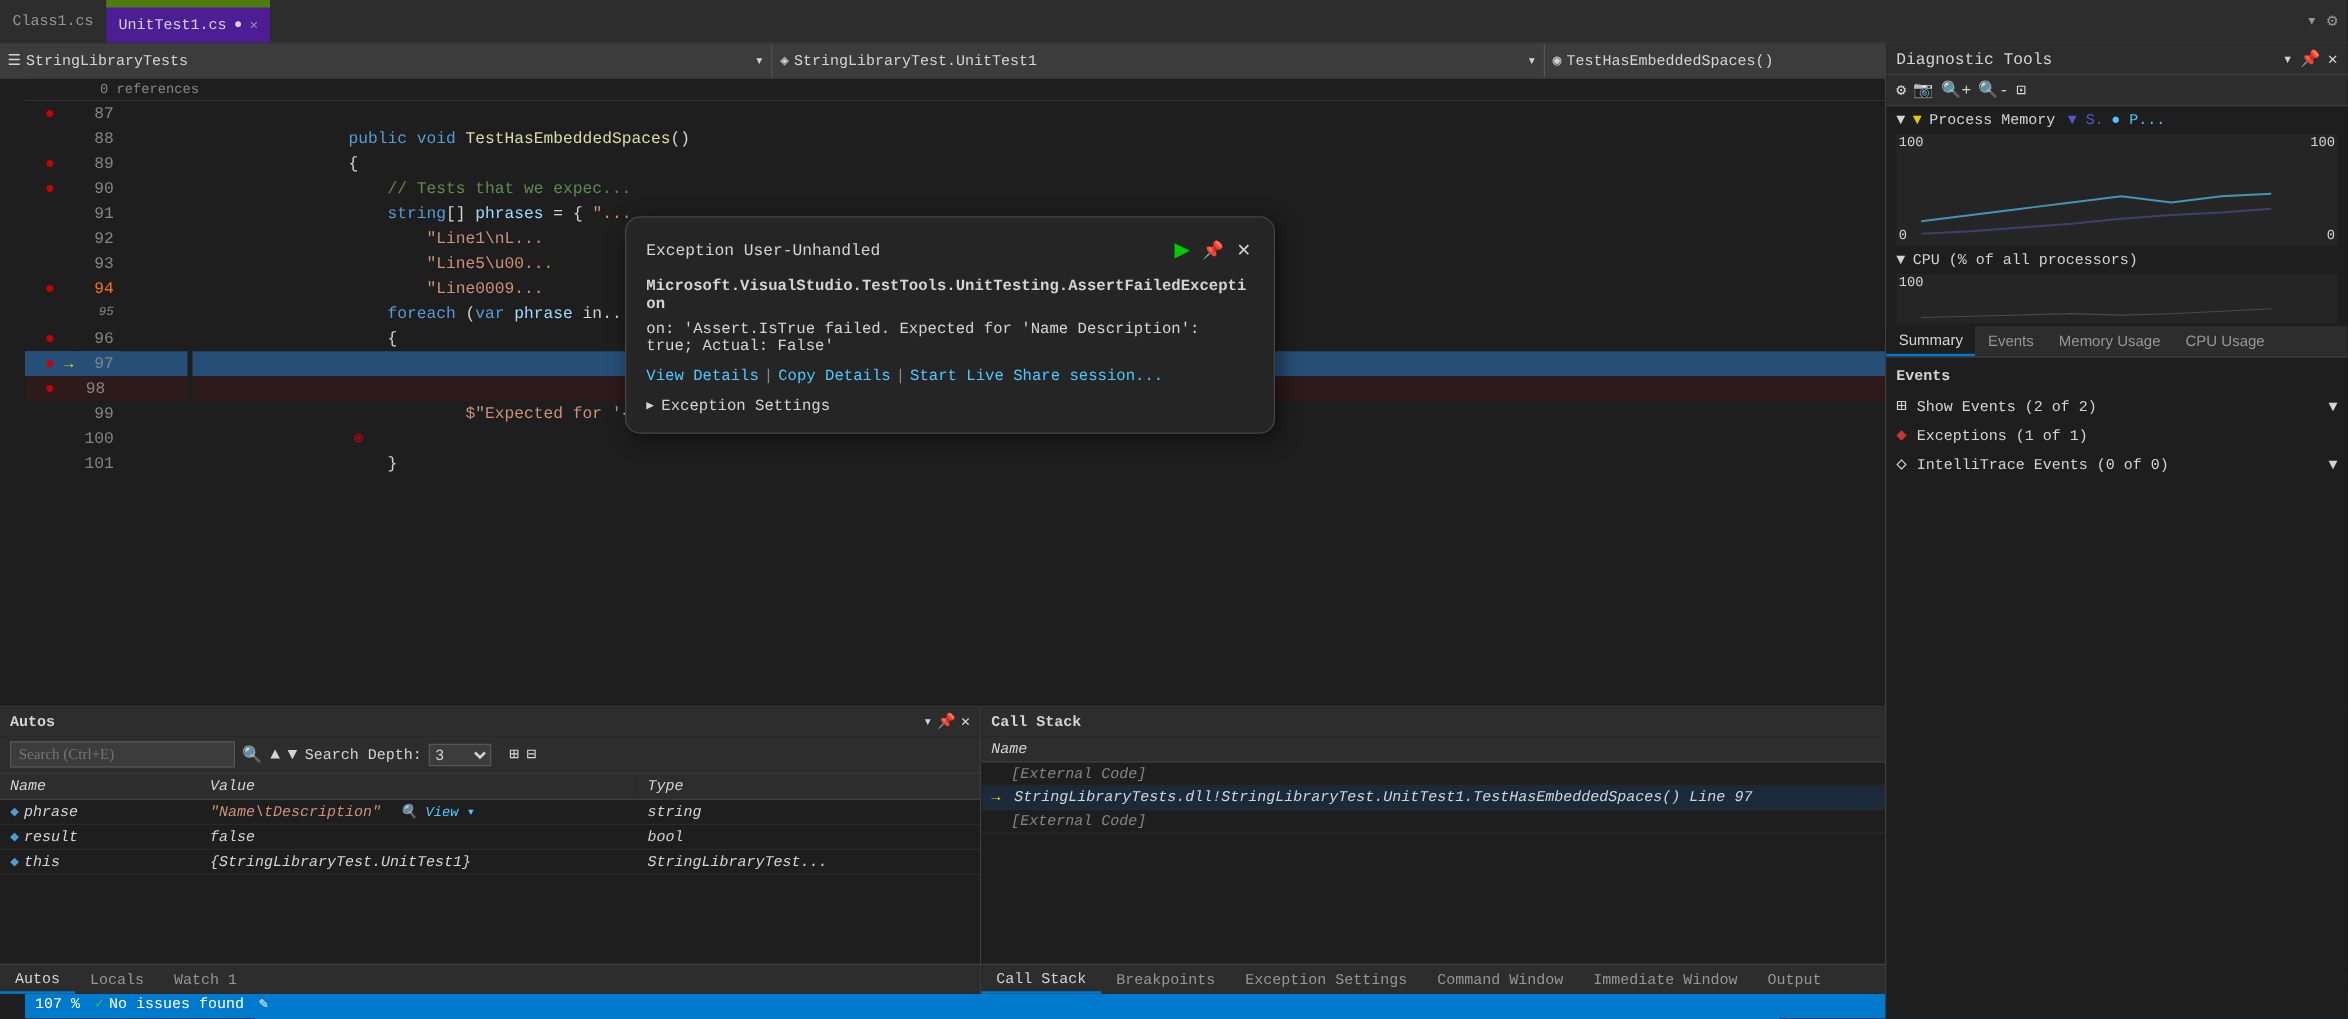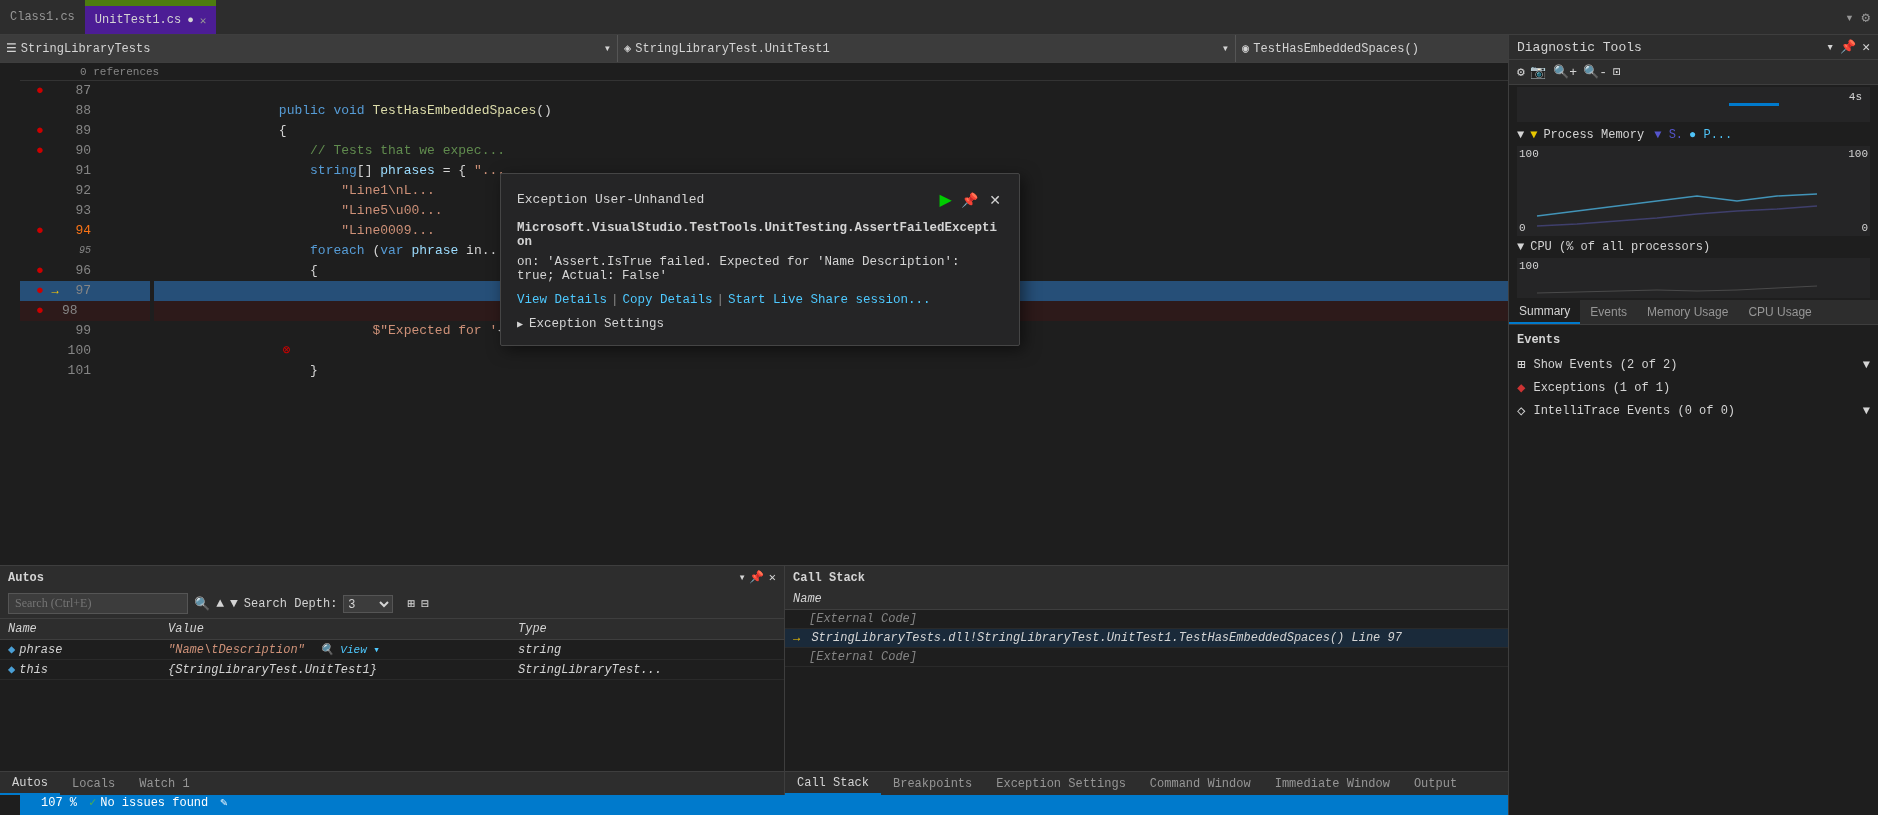--- a/index.html
+++ b/index.html
@@ -18,35 +18,35 @@
 
     
     .kw { color: #569cd6; }
     .str { color: #ce9178; }
     .comment { color: #608b4e; }
     .method { color: #dcdcaa; }
     .var { color: #9cdcfe; }
     .punct { color: #d4d4d4; }
 
     
-    .exception-popup { position: absolute; top: 110px; left: 500px; background: #252526; border: 1px solid #454545; border-radius: 2px; padding: 14px 16px; width: 520px; z-index: 100; box-shadow: 4px 4px 16px rgba(0,0,0,0.5); }
+    .exception-popup { position: absolute; top: 110px; left: 500px; background: #252526; border: 1px solid #454545; border-radius: 12px; padding: 14px 16px; width: 520px; z-index: 100; box-shadow: 4px 4px 16px rgba(0,0,0,0.5); }
     .exception-popup-header { display: flex; align-items: center; justify-content: space-between; margin-bottom: 10px; }
     .exception-title { color: #d4d4d4; font-size: 13px; font-weight: normal; }
     .exception-popup-actions { display: flex; gap: 6px; align-items: center; }
     .popup-icon-btn { background: none; border: none; color: #d4d4d4; cursor: pointer; font-size: 14px; padding: 2px; }
     .exception-type { color: #d4d4d4; font-size: 12.5px; font-weight: bold; margin-bottom: 6px; word-break: break-all; }
     .exception-on { color: #d4d4d4; font-size: 12.5px; margin-bottom: 10px; }
     .exception-links { display: flex; gap: 4px; align-items: center; font-size: 12.5px; margin-bottom: 10px; }
     .exception-links a { color: #4ec9ff; cursor: pointer; text-decoration: none; }
     .exception-links .sep { color: #888; }
     .exception-settings-row { display: flex; align-items: center; gap: 6px; font-size: 12.5px; cursor: pointer; color: #d4d4d4; }
     .triangle { color: #d4d4d4; font-size: 10px; }
 
     
-    .status-bar { height: 25px; background: #007acc; display: flex; align-items: center; padding: 0 21px; gap: 12px; font-size: 12px; color: #fff; }
+    .status-bar { height: 25px; background: #007acc; display: flex; align-items: center; padding: 0 8px; gap: 12px; font-size: 12px; color: #fff; }
     .status-bar .status-item { display: flex; align-items: center; gap: 4px; }
     .autos-panel { width: 785px; background: #1e1e1e; border-right: 1px solid #3e3e3e; display: flex; flex-direction: column; }
     .callstack-panel { flex: 1; background: #1e1e1e; display: flex; flex-direction: column; }
 
     .panel-header { background: #2d2d2d; padding: 4px 8px; font-size: 12px; color: #d4d4d4; display: flex; align-items: center; gap: 8px; }
     .panel-toolbar { display: flex; align-items: center; gap: 6px; padding: 4px 8px; background: #2d2d2d; border-bottom: 1px solid #3e3e3e; }
     .panel-toolbar input { background: #3c3c3c; border: 1px solid #555; color: #d4d4d4; padding: 2px 6px; font-size: 12px; width: 180px; }
 
     .panel-table { flex: 1; overflow: hidden; font-style: italic; }
     .panel-table table { width: 100%; border-collapse: collapse; font-size: 12px; }
@@ -190,21 +190,21 @@
                 <div style="width:12px; background:#264f78;"></div>
                 <div style="width:16px; background:#264f78; color:#cc0000; text-align:center; font-size:13px;">●</div>
                 <div style="width:14px; background:#264f78; color:#ffcc00; text-align:center; font-size:12px;">→</div>
                 <div style="color:#858585; width:35px; text-align:right; padding-right:6px; font-size:13px; background:#264f78;">97</div>
               </div>
 
               <div style="display:flex; height:20px; line-height:20px; background:#2d1a1a;">
                 <div style="width:12px; background:#2d1a1a;"></div>
                 <div style="width:16px; background:#2d1a1a; color:#cc0000; text-align:center; font-size:13px;">●</div>
                 <div style="width:14px; background:#2d1a1a;"></div>
-                <div style="color:#858585; width:35px; text-align:left; padding-right:6px; font-size:13px; background:#2d1a1a;">98</div>
+                <div style="color:#858585; width:35px; text-align:center; padding-right:6px; font-size:13px; background:#2d1a1a;">98</div>
               </div>
               <div style="display:flex; height:20px; line-height:20px;">
                 <div style="width:42px; background:#1e1e1e;"></div>
                 <div style="color:#858585; width:35px; text-align:right; padding-right:6px; font-size:13px;">99</div>
               </div>
               <div style="display:flex; height:20px; line-height:20px;">
                 <div style="width:42px; background:#1e1e1e;"></div>
                 <div style="color:#858585; width:35px; text-align:right; padding-right:6px; font-size:13px;">100</div>
               </div>
               <div style="display:flex; height:20px; line-height:20px;">
@@ -353,20 +353,25 @@
                 <tbody>
                   <tr>
                     <td><span class="var-icon">◆</span><span>phrase</span></td>
                     <td>
                       <span style="color:#ce9178;">"Name\tDescription"</span>
                       <span style="margin-left:8px; color:#4ec9ff; font-size:11px; cursor:pointer;">🔍 View ▾</span>
                     </td>
                     <td>string</td>
                   </tr>
                   <tr>
+                    <td><span class="var-icon">◆</span><span>result</span></td>
+                    <td>false</td>
+                    <td>bool</td>
+                  </tr>
+                  <tr>
                     <td><span class="var-icon">◆</span><span>this</span></td>
                     <td>{StringLibraryTest.UnitTest1}</td>
                     <td>StringLibraryTest...</td>
                   </tr>
                 </tbody>
               </table>
             </div>
 
             <div class="bottom-tabbar">
               <div class="bottom-tab active">Autos</div>
@@ -436,24 +441,20 @@
         </div>
       </div>
       <div class="diag-toolbar">
         <span style="color:#d4d4d4;">⚙</span>
         <span style="color:#d4d4d4;">📷</span>
         <span style="color:#d4d4d4;">🔍+</span>
         <span style="color:#d4d4d4;">🔍-</span>
         <span style="color:#d4d4d4;">⊡</span>
       </div>
 
-      <div style="height:35px; background:#252526; margin:2px 8px; position:relative; display:flex; align-items:center;">
-        <div style="position:absolute; right:8px; top:4px; font-size:11px; color:#d4d4d4;">4s</div>
-        <div style="width:50px; height:3px; background:#007acc; margin-left:60%;"></div>
-      </div>
 
       <div style="padding:4px 8px 2px;">
         <div style="display:flex; align-items:center; gap:6px; font-size:12px; color:#d4d4d4;">
           <span style="color:#d4d4d4;">▼</span>
           <span style="color:#e8c700;">▼</span>
           <span>Process Memory</span>
           <span style="color:#5555cc; margin-left:4px;">▼ S.</span>
           <span style="color:#4fc3f7;">● P...</span>
         </div>
       </div>

